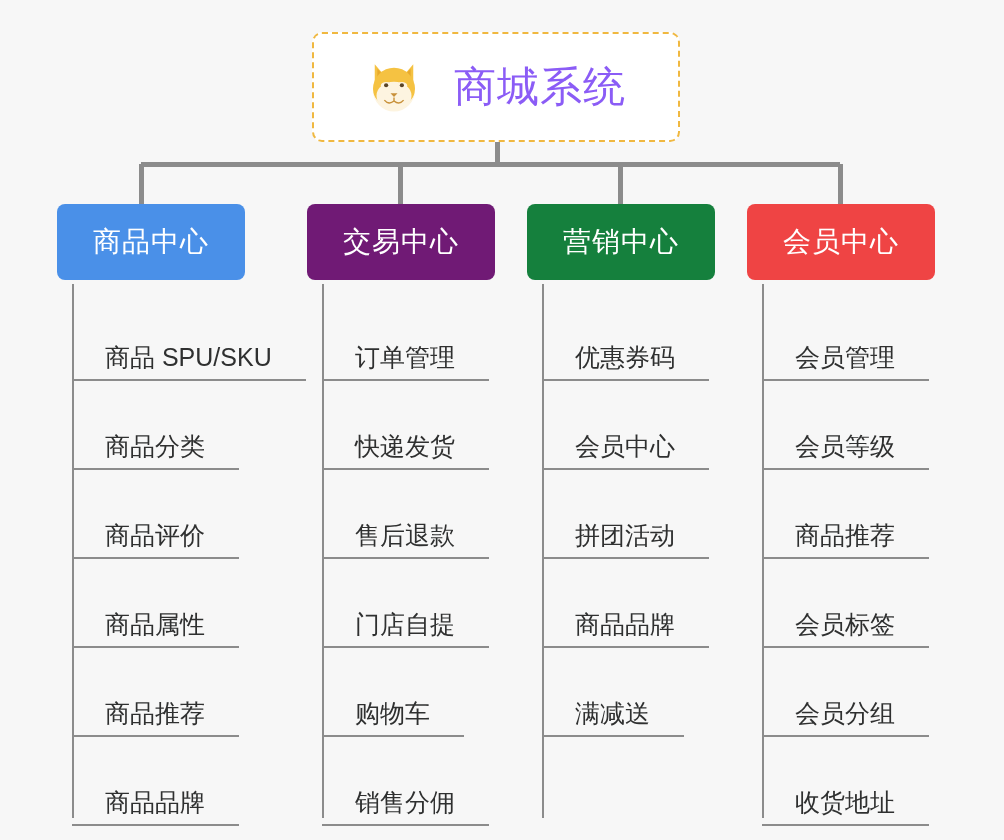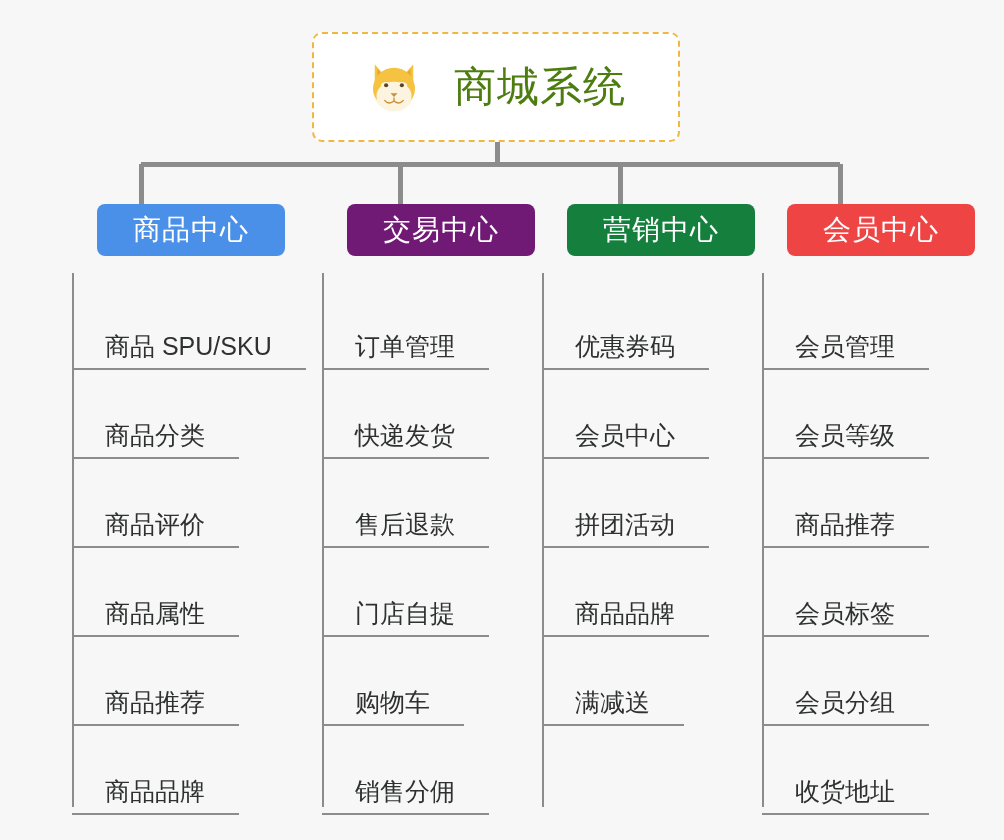--- a/index.html
+++ b/index.html
@@ -38,21 +38,21 @@
   }
   .root-emoji {
     width: 56px;
     height: 56px;
     flex: 0 0 auto;
     display: block;
   }
   .root-title {
     font-size: 42px;
     line-height: 1;
-    color: #4d7c0f;
+    color: #8b5cf6;
     letter-spacing: 1px;
     white-space: nowrap;
     margin-left: 16px;
   }
 
   
   .connector-layer {
     position: absolute;
     left: 0;
     top: 0;
@@ -74,37 +74,36 @@
     top: 0;
     width: 218px;
   }
   .col-0 { left: 57px; }
   .col-1 { left: 307px; }
   .col-2 { left: 527px; }
   .col-3 { left: 747px; }
 
   .col-header {
     width: 188px;
-    height: 52px;
+    height: 76px;
     box-sizing: border-box;
     border-radius: 8px;
     display: flex;
     align-items: center;
     justify-content: center;
     color: #ffffff;
     font-size: 28px;
     letter-spacing: 1px;
     white-space: nowrap;
-    margin-left: 40px;
   }
 
   
   .col-body {
     position: relative;
-    margin-top: 17px;
+    margin-top: 4px;
     padding-top: 8px;
   }
   .spine {
     position: absolute;
     left: 15px;
     top: 0;
     width: 2px;
     background: #8c8c8c;
   }
 

